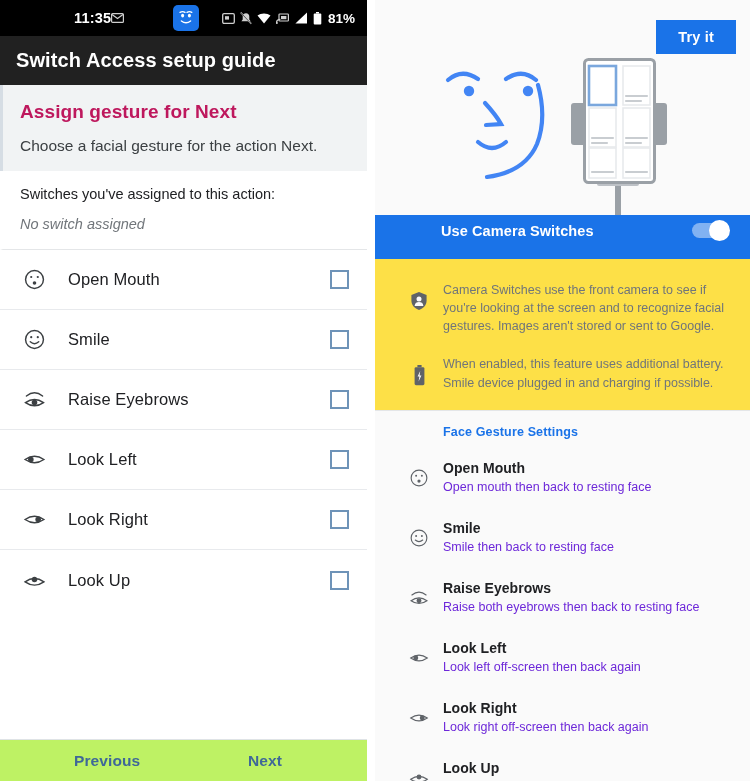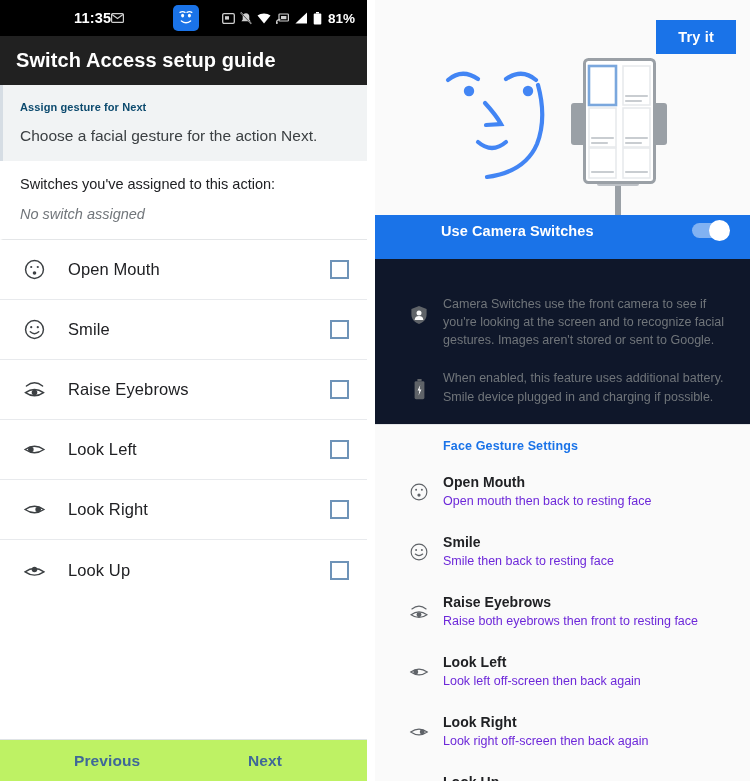--- a/index.html
+++ b/index.html
@@ -72,21 +72,21 @@
     letter-spacing: 0.1px;
   }
 
   
   .heading-block {
     background: #f1f3f4;
     padding: 16px 17px 16px 17px;
     border-left: 3px solid #d6dde4;
   }
   .heading-title {
-    font-size: 11px; font-weight: bold; color: #0c4a6e;
+    font-size: 19px; font-weight: bold; color: #be185d;
     margin-bottom: 13px;
     letter-spacing: 0.1px;
   }
   .heading-sub {
     font-size: 15.5px; color: #3c4043; line-height: 1.25;
   }
 
   
   .assigned-block {
     background: #ffffff;
@@ -195,21 +195,21 @@
   }
   .toggle-knob {
     position: absolute;
     right: -2px; top: -3px;
     width: 21px; height: 21px;
     border-radius: 50%;
     background: #ffffff;
   }
 
   
-  .info-section { background: #0f172a; padding-top: 26px; }
+  .info-section { background: #fde047; padding-top: 12px; }
   .info-row {
     display: flex;
     padding: 10px 22px 10px 22px;
   }
   .info-icon {
     flex: 0 0 44px;
     display: flex; justify-content: center;
     padding-top: 10px;
     color: #5f6368;
   }
@@ -527,21 +527,21 @@
         <div class="fg-row">
           <div class="fg-icon">
             <svg width="22" height="22" viewBox="0 0 26 26" fill="none" stroke="currentColor" stroke-width="1.35" stroke-linecap="round">
               <path d="M4.6 9.4 Q13 2.6 21.4 9.4"></path>
               <path d="M3.6 16.2 Q13 9.6 22.4 16.2 Q13 22.8 3.6 16.2 Z"></path>
               <circle cx="13" cy="16.2" r="2.9" fill="currentColor" stroke="none"></circle>
             </svg>
           </div>
           <div class="fg-text">
             <div class="fg-title">Raise Eyebrows</div>
-            <div class="fg-desc">Raise both eyebrows then front to resting face</div>
+            <div class="fg-desc">Raise both eyebrows then back to resting face</div>
           </div>
         </div>
         <div class="fg-row">
           <div class="fg-icon">
             <svg width="22" height="22" viewBox="0 0 26 26" fill="none" stroke="currentColor" stroke-width="1.35" stroke-linecap="round">
               <path d="M3.2 13 Q13 6.2 22.8 13 Q13 19.8 3.2 13 Z"></path>
               <circle cx="9.2" cy="13" r="2.9" fill="currentColor" stroke="none"></circle>
             </svg>
           </div>
           <div class="fg-text">

